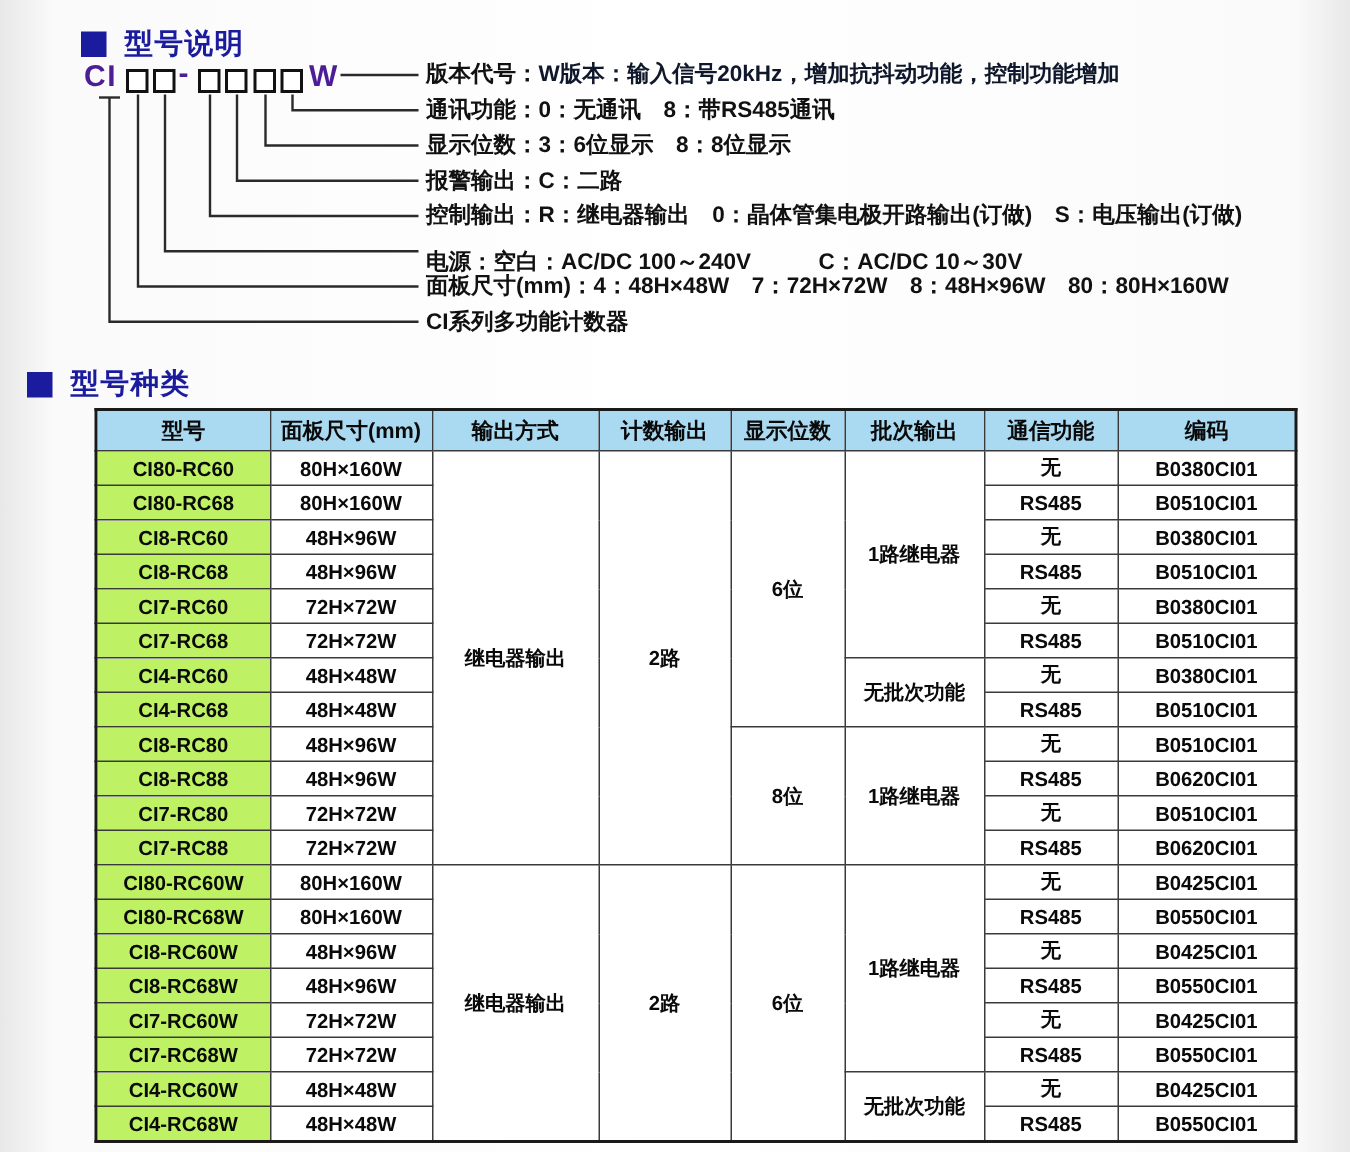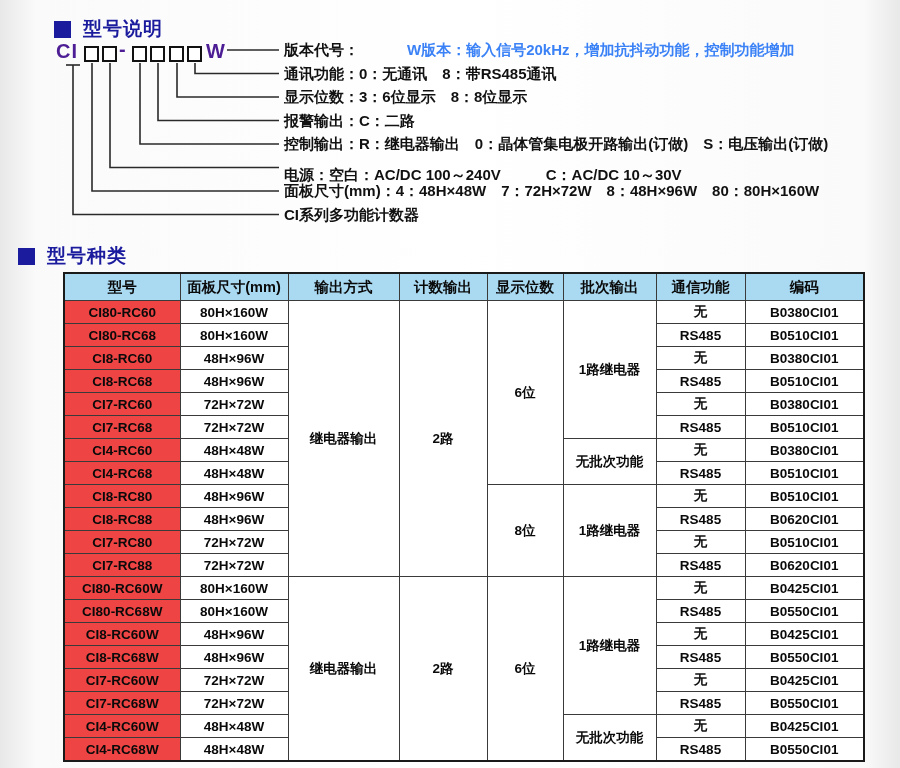--- a/index.html
+++ b/index.html
@@ -15,32 +15,32 @@
   .sec-header{position:absolute;left:18px;display:flex;align-items:center;gap:12px;}
   .bullet{width:17px;height:17px;background:#1b1b9e;display:inline-block;}
   .sec-title{font-size:19px;font-weight:bold;color:#1b1b9e;letter-spacing:1px;}
 
   
   .mc-char{position:absolute;top:40px;font-size:20px;font-weight:bold;color:#4c1d95;letter-spacing:1px;}
   .mc-box{position:absolute;top:46px;width:11px;height:12px;border:2.5px solid #111;background:#fff;}
   .diagram-svg{position:absolute;left:0;top:0;pointer-events:none;}
   .legend-row{position:absolute;left:284px;height:20px;line-height:20px;white-space:nowrap;
               font-size:15px;font-weight:bold;color:#111;}
-  .legend-row .red{color:#3b82f6;margin-left:48px;}
+  .legend-row .red{color:#0f172a;}
 
   
   table.models{position:absolute;left:63px;top:272px;border-collapse:collapse;table-layout:fixed;
                background:#fff;border:2px solid #1a1a1a;padding-left:48px;}
   table.models th,table.models td{
     border:1px solid #3a3a3a;text-align:center;vertical-align:middle;
     font-weight:bold;color:#0a0a0a;overflow:hidden;white-space:nowrap;padding:0 2px;
   }
   table.models th{height:26px;font-size:14.5px;background:#aadaf2;}
   table.models td{height:22px;font-size:13.5px;background:#ffffff;}
-  table.models td.blue{background:#ef4444;margin-left:36px;}
+  table.models td.blue{background:#bef264;margin-left:36px;}
 </style>
 </head>
 <body>
 
 <div class="page">
 
   <div class="sec-header" style="top:16px;padding-left:36px;">
     <span class="bullet"></span>
     <span class="sec-title">型号说明</span>
   </div>

